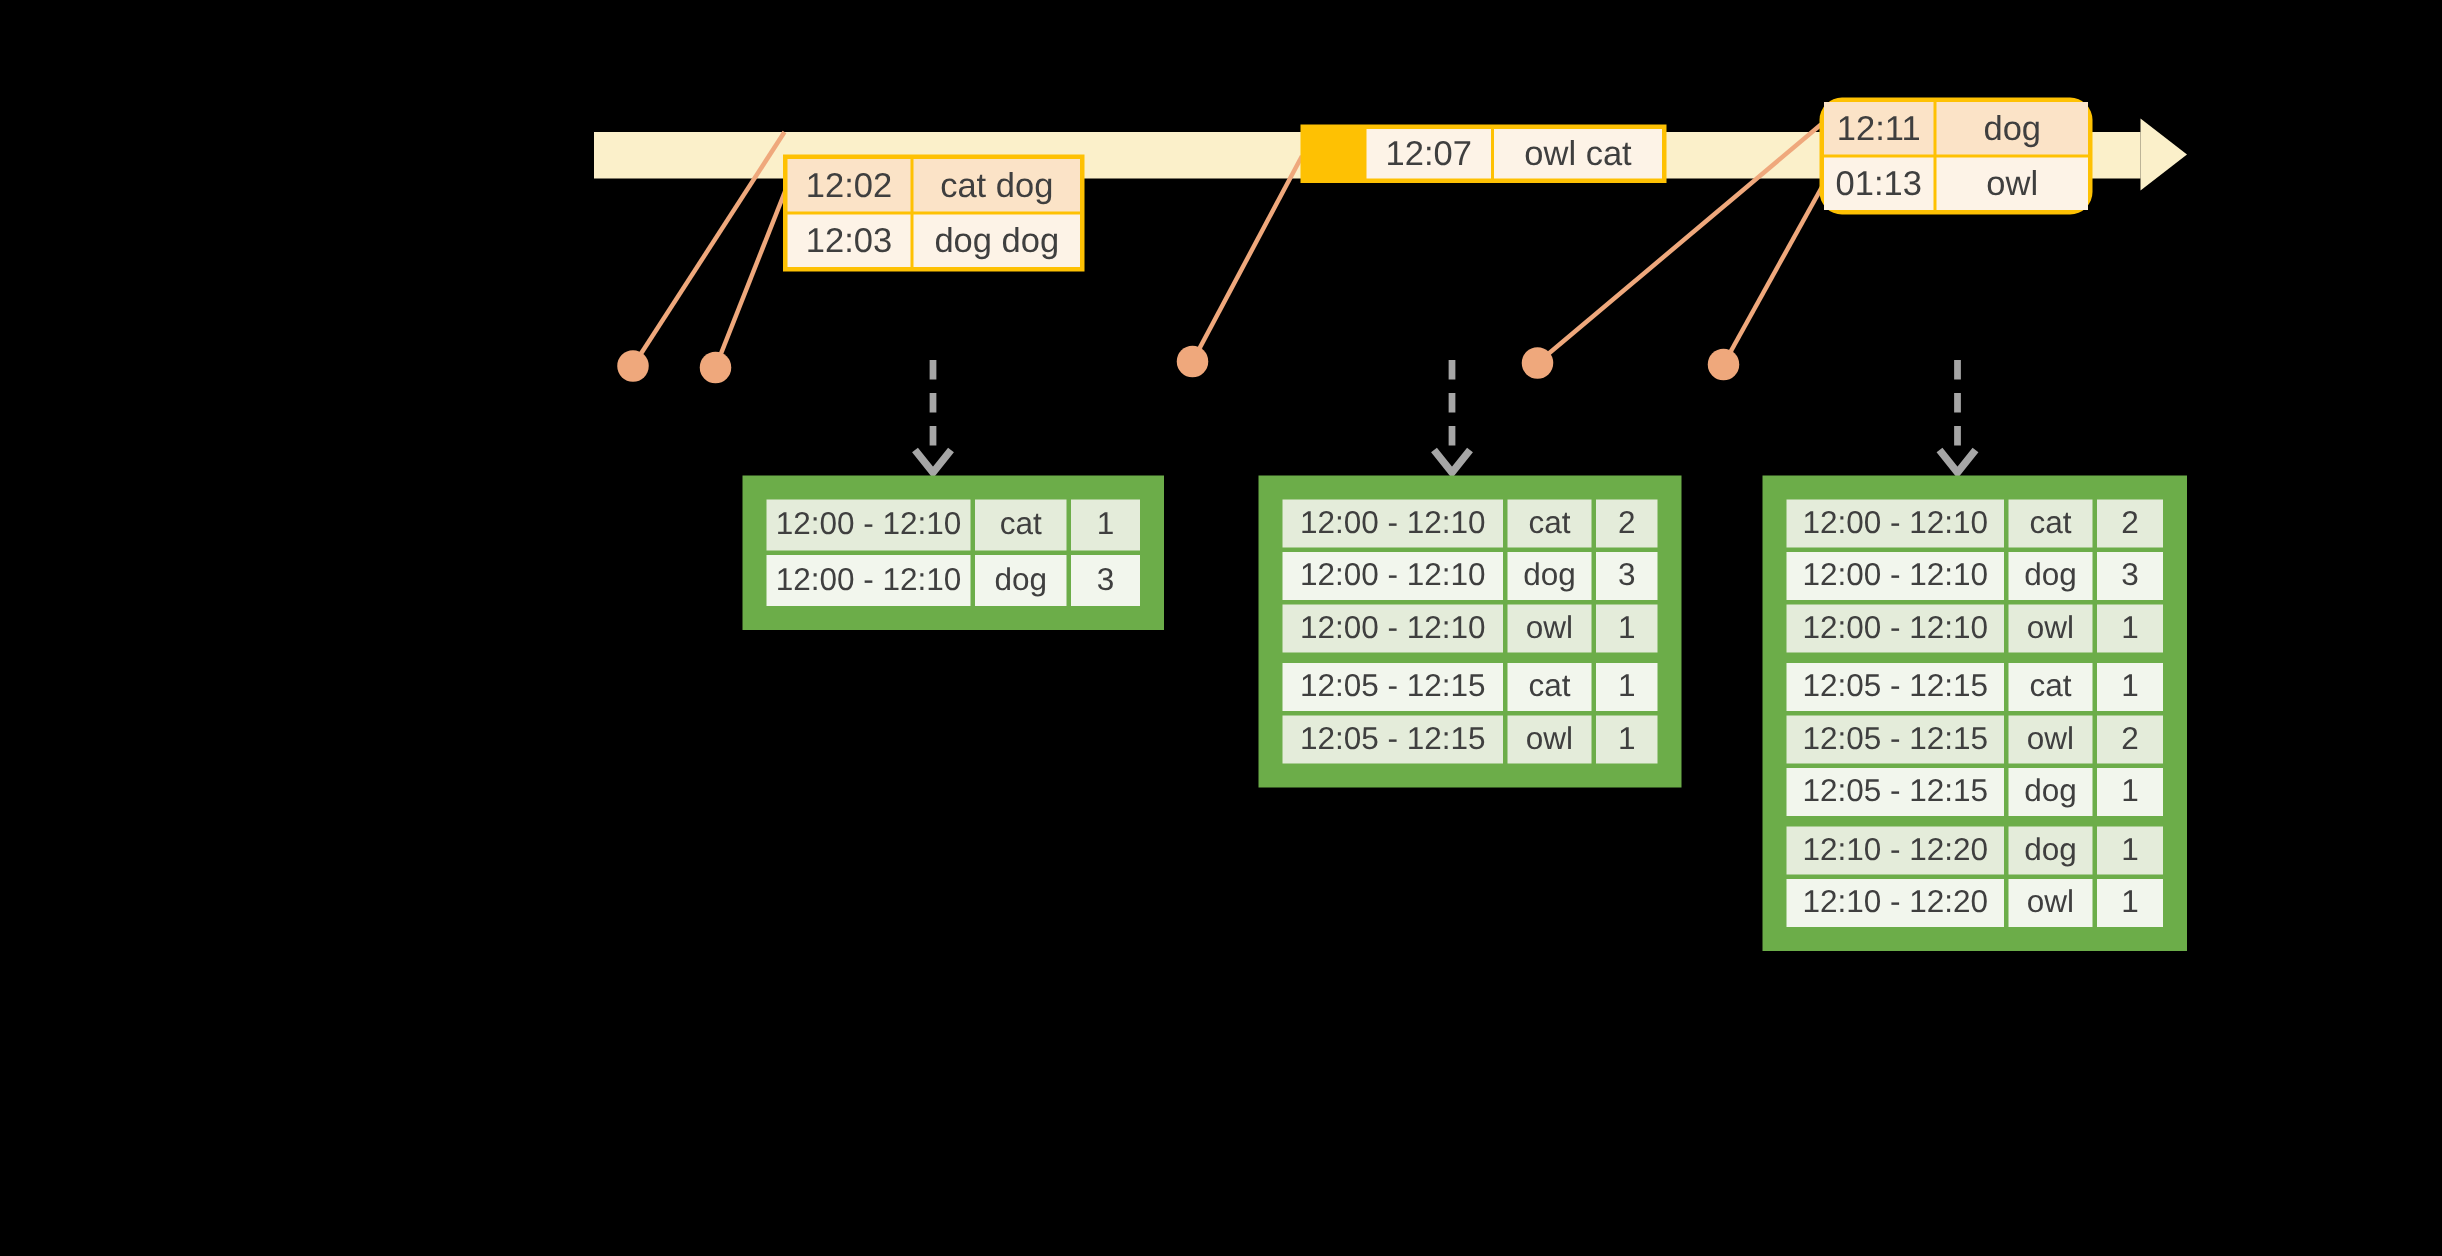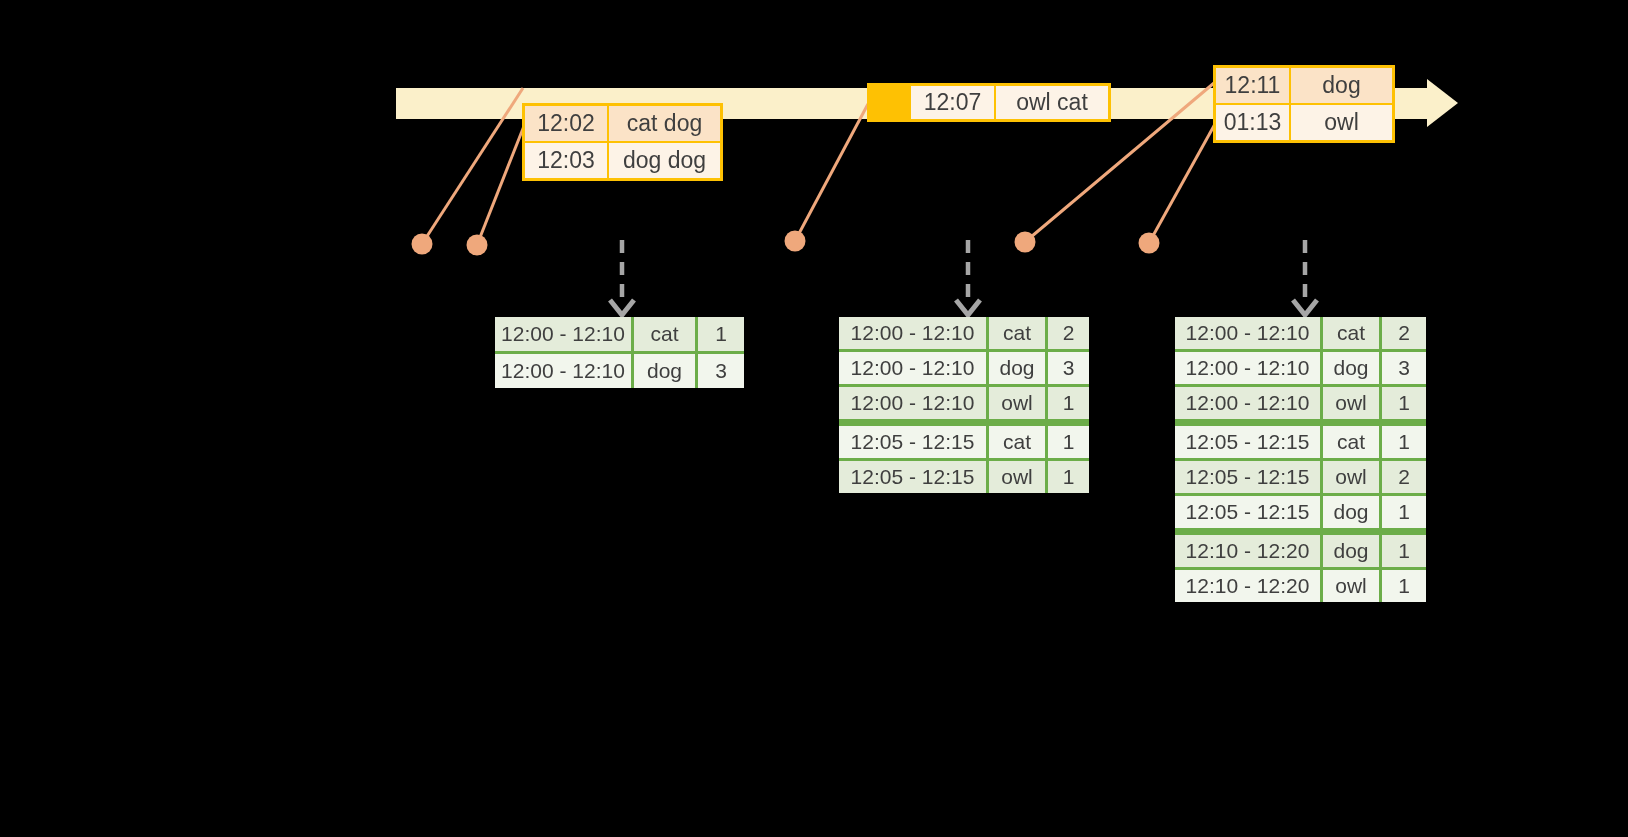--- a/index.html
+++ b/index.html
@@ -38,25 +38,25 @@
   
   .input-table{
     background:var(--c-input-border);
     padding:3px;gap:2px;font-size:23px;
   }
   .input-table .trow{gap:2px;}
   .input-table .tcell.dark{background:var(--c-input-row-dark-fill);}
   .input-table .tcell.light{background:var(--c-input-row-light-fill);}
   .t-i1{left:522px;top:63px;margin-top:40px;--cols:82px 111px;--rh:35px;}
   .t-i2{left:867px;top:83px;padding-left:44px;--cols:83px 112px;--rh:33px;}
-  .t-i3{left:1213px;top:65px;--cols:73px 101px;--rh:35px;}
+  .t-i3{left:1213px;top:65px;border-radius:15px;--cols:73px 101px;--rh:35px;}
   
   .result-table{
     background:var(--c-result-border);
-    padding:0;gap:3px;font-size:21px;
+    padding:16px;gap:3px;font-size:21px;
   }
   .result-table .trow{gap:3px;}
   .result-table .tcell.dark{background:var(--c-result-row-dark-fill);}
   .result-table .tcell.light{background:var(--c-result-row-light-fill);}
   .result-table .trow.group-start{margin-top:4px;}
   .t-g1{left:495px;top:317px;--cols:136px 61px 46px;--rh:34px;}
   .t-g2{left:839px;top:317px;--cols:147px 56px 41px;--rh:32px;}
   .t-g3{left:1175px;top:317px;--cols:145px 56px 44px;--rh:32px;}
 </style>
 </head>

